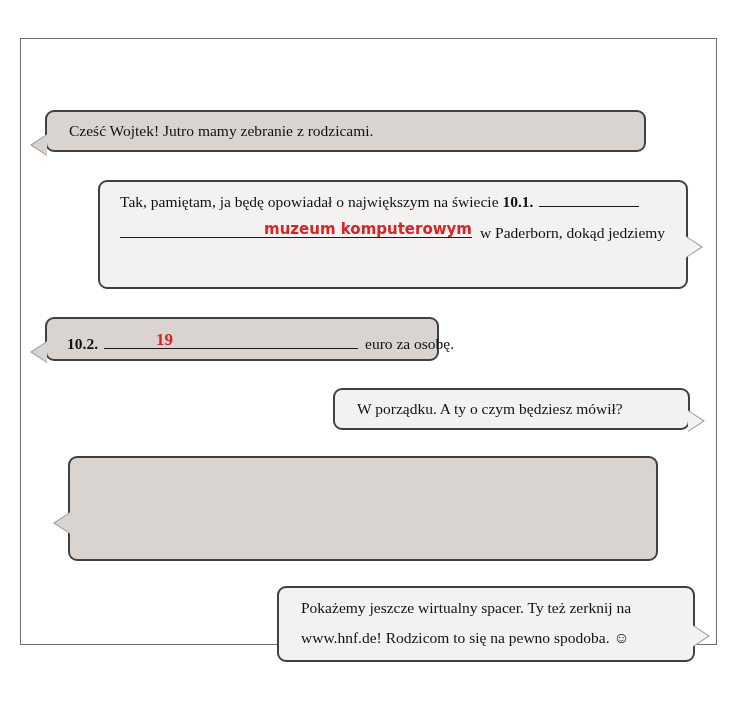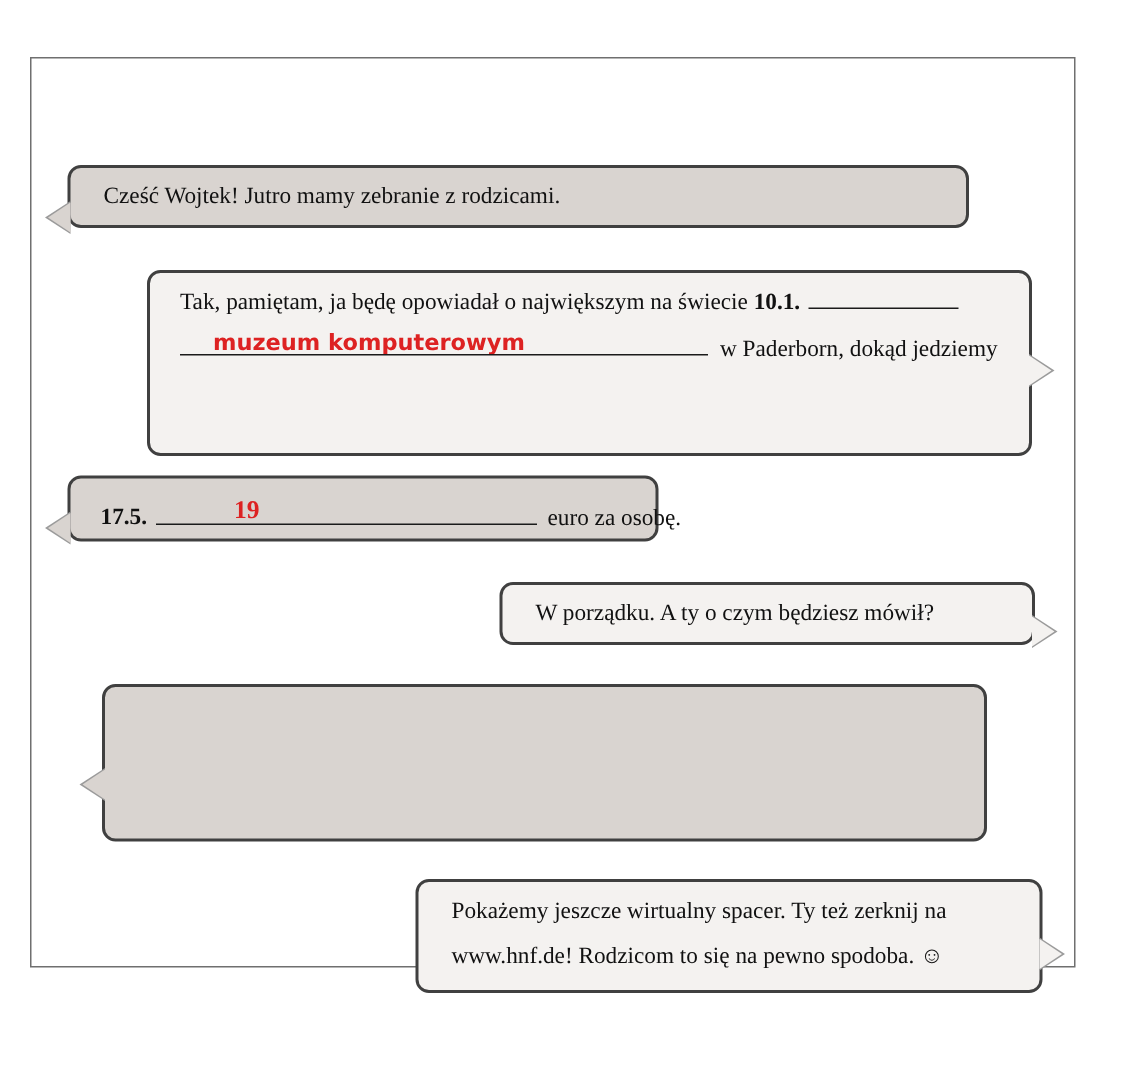--- a/index.html
+++ b/index.html
@@ -108,21 +108,21 @@
     text-align: left;
     overflow: hidden;
     white-space: nowrap;
   }
   .blank-empty { display: inline-block; border-bottom: 1.4px solid #1a1a1a; }
 
   
   #bubble-1 { left: 24px;  top: 71px;  width: 601px; height: 42px; }
   #bubble-1 .bubble-body { padding: 11px 0 0 22px; }
 
-  #bubble-2 { left: 77px;  top: 141px; width: 590px; height: 124px; }
+  #bubble-2 { left: 77px;  top: 141px; width: 590px; height: 109px; }
   #bubble-2 .bubble-body { padding: 12px 20px 0 20px; }
   #bubble-2 .line { margin-bottom: 11px; }
 
   #bubble-3 { left: 24px;  top: 278px; width: 394px; height: 44px; }
   #bubble-3 .bubble-body { padding: 12px 0 0 20px; }
 
   #bubble-4 { left: 306px; top: 349px; width: 357px; height: 42px; margin-left: 6px; }
   #bubble-4 .bubble-body { padding: 11px 0 0 22px; }
 
   #bubble-5 { left: 47px;  top: 417px; width: 590px; height: 105px; }
@@ -149,32 +149,32 @@
   <div class="bubble light" id="bubble-2">
     <span class="tail tail-right-outer" style="top:54px;"></span>
     <span class="tail tail-right-inner" style="top:55px;"></span>
     <div class="bubble-body">
 
       <span class="line">
         <span>Tak, pamiętam, ja będę opowiadał o największym na świecie </span><span class="bold">10.1.</span><span class="blank-empty" style="width:100px; margin-left:6px;"></span>
       </span>
 
       <span class="line">
-        <span class="blank" style="width:330px; padding-left:22px;"><span class="answer">muzeum komputerowym</span></span><span style="margin-left:8px;">w Paderborn, dokąd jedziemy</span>
+        <span class="blank" style="width:330px; padding-left:22px;text-align:right;"><span class="answer">muzeum komputerowym</span></span><span style="margin-left:8px;">w Paderborn, dokąd jedziemy</span>
       </span>
 
     </div>
   </div>
 
   <div class="bubble gray" id="bubble-3">
     <span class="tail tail-left-outer" style="top:22px;"></span>
     <span class="tail tail-left-inner" style="top:23px;"></span>
     <div class="bubble-body">
       <span class="line">
-        <span class="bold">17.5.</span><span class="blank" style="width:202px; padding-left:52px; margin-left:6px;"><span class="answer-serif">19</span></span><span style="margin-left:7px;">euro za osobę.</span>
+        <span class="bold">10.2.</span><span class="blank" style="width:202px; padding-left:52px; margin-left:6px;"><span class="answer-serif">19</span></span><span style="margin-left:7px;">euro za osobę.</span>
       </span>
     </div>
   </div>
 
   <div class="bubble light" id="bubble-4">
     <span class="tail tail-right-outer" style="top:20px;"></span>
     <span class="tail tail-right-inner" style="top:21px;"></span>
     <div class="bubble-body">
       <span class="line">W porządku. A ty o czym będziesz mówił?</span>
     </div>

